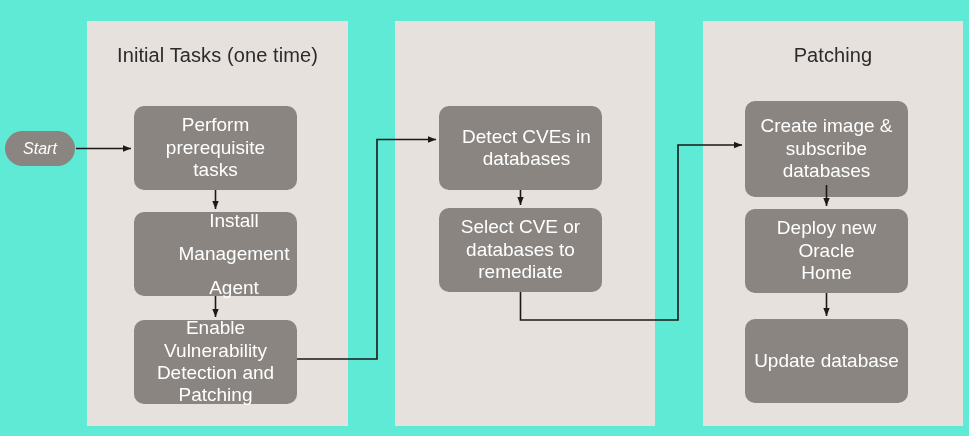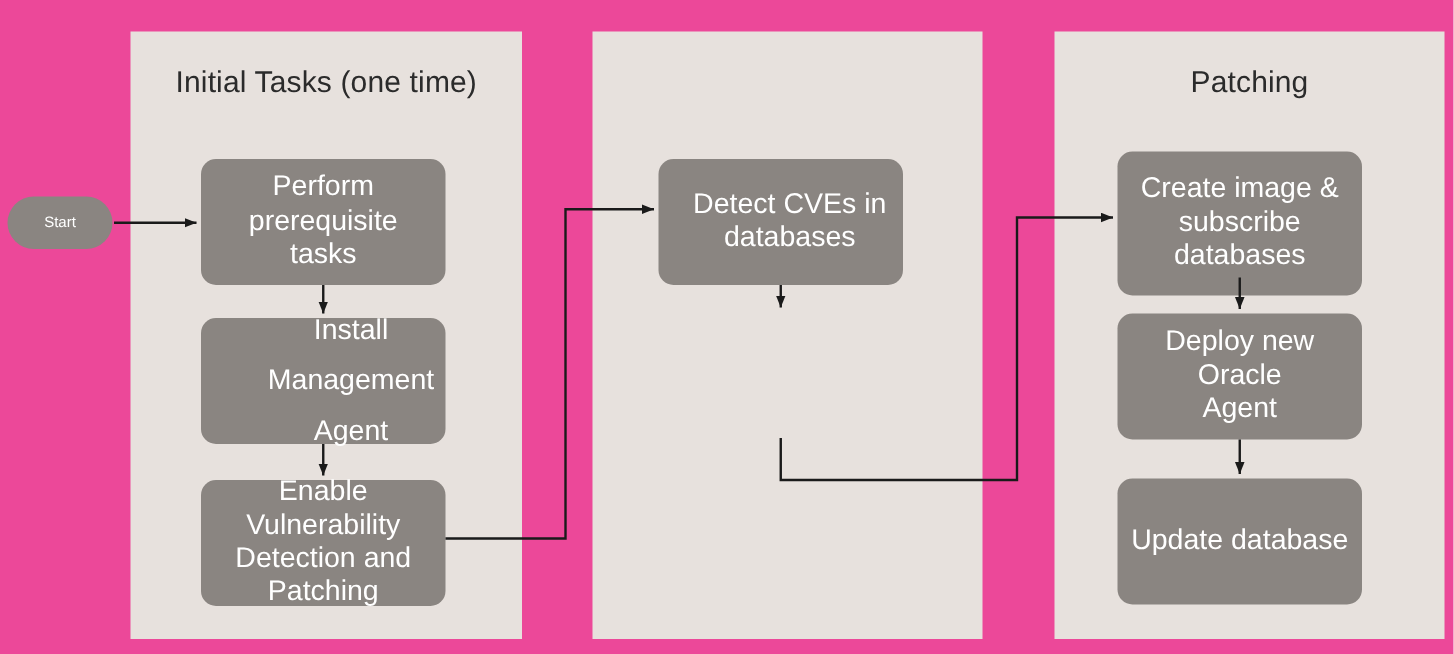--- a/index.html
+++ b/index.html
@@ -4,21 +4,21 @@
 <style>
   html, body {
     margin: 0;
     padding: 0;
     background: #fbfaf9;
   }
   #canvas {
     position: relative;
     width: 969px;
     height: 436px;
-    background: #ec4899;
+    background: #5eead4;
     font-family: "Liberation Sans", sans-serif;
     overflow: hidden;
   }
   .panel {
     position: absolute;
     background: #e7e1dd;
   }
   .panel-title {
     position: absolute;
     left: 0;
@@ -47,21 +47,22 @@
   }
   .node.loose { line-height: 1.75; padding-left: 45px; }
   .start-pill {
     position: absolute;
     background: #8a8581;
     border-radius: 18px;
     color: #ffffff;
     display: flex;
     align-items: center;
     justify-content: center;
-    font-size: 10px;
+    font-size: 16px;
+    font-style: italic;
   }
   svg.edges {
     position: absolute;
     left: 0;
     top: 0;
     width: 969px;
     height: 436px;
     pointer-events: none;
   }
 </style>
@@ -82,29 +83,32 @@
 
   <div class="node" style="left:134px; top:320px; width:163px; height:84px;">Enable Vulnerability
 Detection and
 Patching</div>
 
   <div class="panel" style="left:395px; top:21px; width:260px; height:405px;"></div>
 
   <div class="node" style="left:439px; top:106px; width:163px; height:84px;padding-left:20px;">Detect CVEs in
 databases</div>
 
+  <div class="node" style="left:439px; top:208px; width:163px; height:84px;">Select CVE or
+databases to
+remediate</div>
 
   <div class="panel" style="left:703px; top:21px; width:260px; height:405px;"></div>
   <div class="panel-title" style="left:703px; width:260px; top:44px;">Patching</div>
 
   <div class="node" style="left:745px; top:101px; width:163px; height:96px;">Create image  &amp;
 subscribe databases</div>
 
   <div class="node" style="left:745px; top:209px; width:163px; height:84px;">Deploy new Oracle
-Agent</div>
+Home</div>
 
   <div class="node" style="left:745px; top:319px; width:163px; height:84px;">Update database</div>
 
   <div class="start-pill" style="left:5px; top:131px; width:70px; height:35px;">Start</div>
 
   <svg class="edges" viewBox="0 0 969 436" xmlns="http://www.w3.org/2000/svg">
     <defs>
       <marker id="arrow" markerWidth="9" markerHeight="9" refX="8" refY="3.2" orient="auto" markerUnits="userSpaceOnUse">
         <path d="M0,0 L8,3.2 L0,6.4 z" fill="#1a1a1a"></path>
       </marker>

